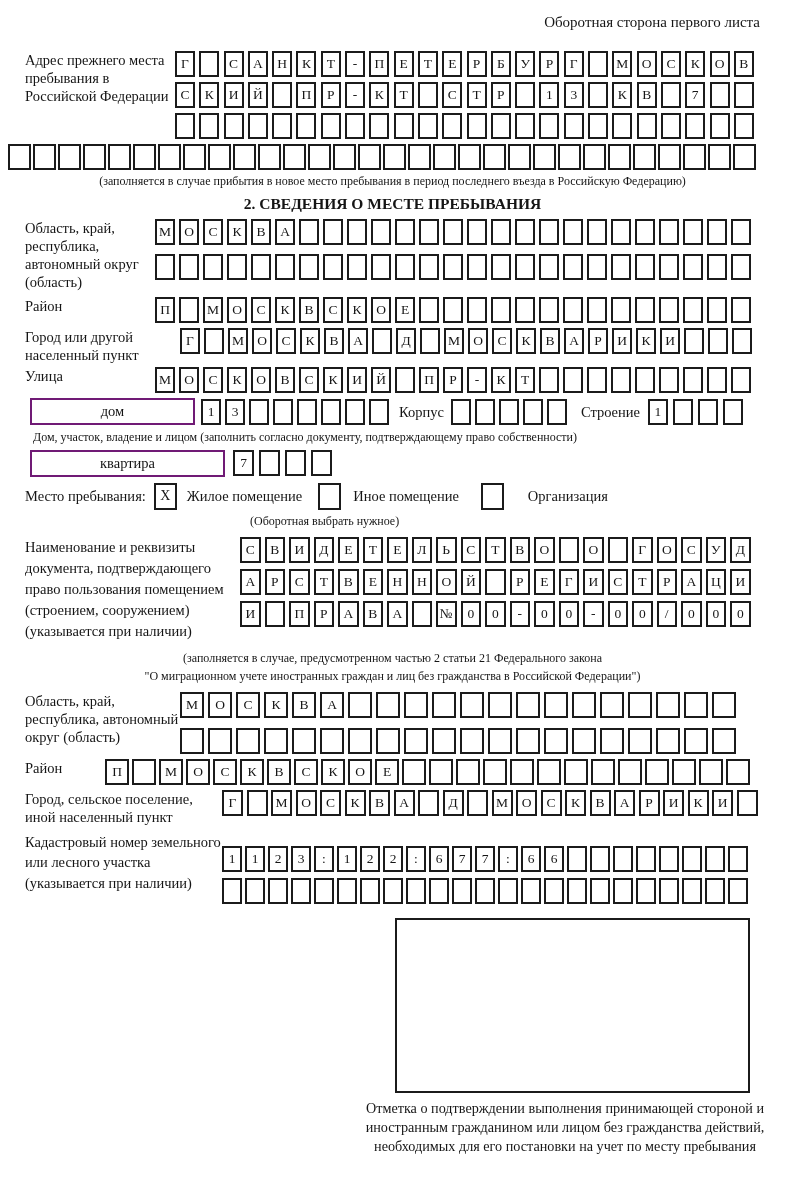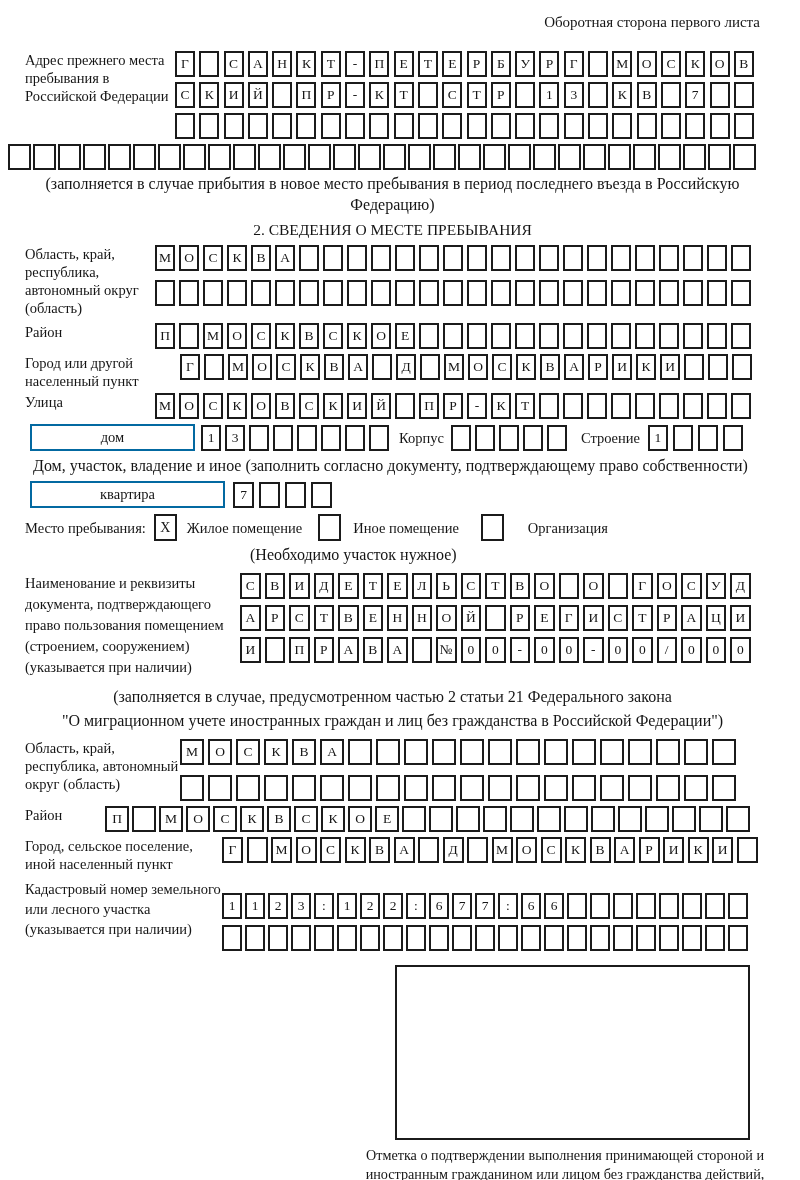--- a/index.html
+++ b/index.html
@@ -13,26 +13,26 @@
   .flabel{font-size:14.5px;line-height:1.25;flex:none;}
   .rowstack{display:flex;flex-direction:column;}
   .cells{display:flex;gap:var(--cg,4px);align-items:center;flex:none;}
   .cell{
     box-sizing:border-box;width:var(--cw,20px);height:26px;flex:none;
     border:2px solid #1b1b1b;background:#fff;
     display:flex;align-items:center;justify-content:center;
     font-size:13.5px;
   }
   .widebox{
-    box-sizing:border-box;height:27px;border:2px solid #0369a1;flex:none;
+    box-sizing:border-box;height:27px;border:2px solid #701a75;flex:none;
     display:flex;align-items:center;justify-content:center;font-size:14.5px;background:#fff;
   }
-  .note{font-size:16px;line-height:1.3;}
+  .note{font-size:12px;line-height:1.3;}
   .center{text-align:center;}
-  .heading{font-weight:normal;font-size:15.5px;text-align:center;}
+  .heading{font-weight:bold;font-size:15.5px;text-align:center;}
   .chkbox{
     box-sizing:border-box;width:23px;height:27px;border:2px solid #1b1b1b;flex:none;
     display:flex;align-items:center;justify-content:center;font-size:14px;background:#fff;
   }
   .stamp-box{
     box-sizing:border-box;width:355px;height:175px;border:2px solid #1b1b1b;background:#fff;
   }
 </style>
 </head>
 <body>
@@ -333,42 +333,42 @@
         <span class="cell"></span>
       </div>
     <div class="flabel" style="margin:0 8px 0 14px;">Строение</div>
     <div class="cells" style="--cw:20px;--cg:5px;">
         <span class="cell">1</span>
         <span class="cell"></span>
         <span class="cell"></span>
         <span class="cell"></span>
       </div>
   </div>
-  <div class="note" style="margin:5px 0 0 8px;">Дом, участок, владение и иное (заполнить согласно документу, подтверждающему право собственности)</div>
+  <div class="note" style="margin:5px 0 0 8px;">Дом, участок, владение и лицом (заполнить согласно документу, подтверждающему право собственности)</div>
 
   <div class="frow" style="margin-top:4px;align-items:center;">
     <div class="widebox" style="width:195px;margin-left:5px;">квартира</div>
     <div class="cells" style="--cw:21px;--cg:5px;margin-left:8px;">
         <span class="cell">7</span>
         <span class="cell"></span>
         <span class="cell"></span>
         <span class="cell"></span>
       </div>
   </div>
 
   <div class="frow" style="margin-top:6px;align-items:center;">
     <div class="flabel">Место пребывания:</div>
     <div class="chkbox" style="margin-left:8px;">X</div>
     <div class="flabel" style="margin-left:10px;">Жилое помещение</div>
     <div class="chkbox" style="margin-left:16px;"></div>
     <div class="flabel" style="margin-left:12px;">Иное помещение</div>
     <div class="chkbox" style="margin-left:22px;"></div>
     <div class="flabel" style="margin-left:24px;">Организация</div>
   </div>
-  <div class="note" style="margin:4px 0 0 225px;">(Необходимо участок нужное)</div>
+  <div class="note" style="margin:4px 0 0 225px;">(Оборотная выбрать нужное)</div>
 
   <div class="frow" style="margin-top:7px;">
     <div class="flabel" style="width:215px;line-height:1.45;">Наименование и реквизиты документа, подтверждающего право пользования помещением (строением, сооружением) (указывается при наличии)</div>
     <div class="rowstack" style="gap:6px;">
       <div class="cells" style="--cw:20.5px;--cg:4px;">
           <span class="cell">С</span>
           <span class="cell">В</span>
           <span class="cell">И</span>
           <span class="cell">Д</span>
           <span class="cell">Е</span>

